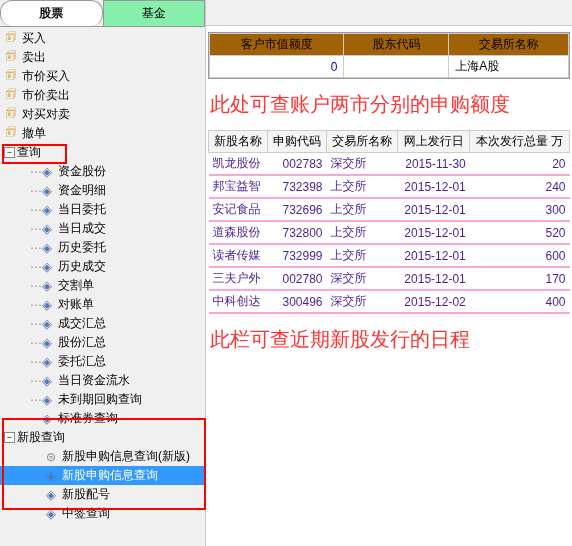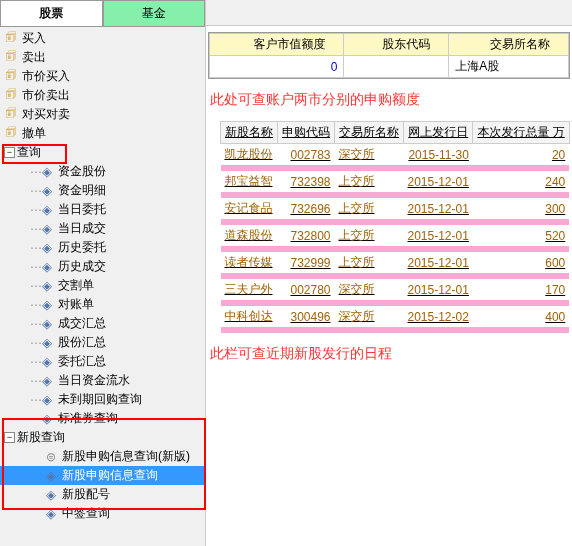--- a/index.html
+++ b/index.html
@@ -4,21 +4,21 @@
 <style>
 * { margin: 0; padding: 0; box-sizing: border-box; }
 body { font-family: "SimSun", "宋体", sans-serif; font-size: 12px; background: #fff; width: 572px; height: 546px; overflow: hidden; position: relative; }
 
 .container { display: flex; height: 100%; }
 
 
 .left-panel { width: 206px; border-right: 1px solid #ccc; background: #f0f0f0; }
 .tabs { display: flex; border-bottom: 1px solid #999; }
 .tab { flex: 1; text-align: center; padding: 4px 0; border: 1px solid #999; border-bottom: none; background: #86efac; cursor: pointer; }
-.tab.active { background: #fff; font-weight: bold; }
+.tab.active { background: #fff; font-weight: bold; border-radius: 12px; }
 
 .tree { padding: 2px 0; }
 .tree-item { display: flex; align-items: center; padding: 1px 4px; cursor: pointer; white-space: nowrap; }
 .tree-item.selected { background: #3399ff; color: #fff; }
 .tree-indent-0 { padding-left: 4px; }
 .tree-indent-1 { padding-left: 24px; }
 .tree-indent-2 { padding-left: 44px; }
 .tree-icon { width: 14px; height: 14px; margin-right: 4px; display: inline-flex; align-items: center; justify-content: center; }
 .expander { width: 11px; height: 11px; border: 1px solid #888; background: #fff; display: inline-flex; align-items: center; justify-content: center; font-size: 9px; line-height: 1; margin-right: 2px; color: #000; }
 .icon-fund { color: #cc8800; }
@@ -29,31 +29,31 @@
 .red-box-1 { position: absolute; border: 2px solid #ff0000; pointer-events: none; }
 .box-query { left: 2px; top: 144px; width: 65px; height: 20px; }
 .box-newstock { left: 2px; top: 418px; width: 204px; height: 92px; }
 
 
 .right-panel { flex: 1; padding: 0; background: #fff; overflow: hidden; }
 .toolbar { height: 26px; border-bottom: 1px solid #ccc; background: #f0f0f0; }
 
 .quota-section { border: 1px solid #999; margin: 6px 2px 4px 2px; }
 .quota-table { width: 100%; border-collapse: collapse; }
-.quota-table th { border: 1px solid #ccc; padding: 2px 18px; background: #fef9c3; font-weight: normal; text-align: right; }
+.quota-table th { border: 1px solid #ccc; padding: 2px 18px; background: #a16207; font-weight: normal; text-align: center; }
 .quota-table td { border: 1px solid #ccc; padding: 2px 6px; text-align: left; }
 .quota-table td.num { text-align: right; color: #0000cc; }
 .quota-table td.blue { color: #000000; }
 
-.annotation { color: #ff3333; font-size: 14px; font-family: "SimSun"; padding: 8px 4px; }
-
-.ipo-section { margin: 4px 14px; text-decoration: underline; }
+.annotation { color: #ff3333; font-size: 20px; font-family: "SimSun"; padding: 8px 4px; }
+
+.ipo-section { margin: 4px 2px; }
 .ipo-table { width: 100%; border-collapse: collapse; }
 .ipo-table th { border: 1px solid #ccc; padding: 2px 4px; background: #f4f4f4; font-weight: normal; white-space: nowrap; }
-.ipo-table td { border-bottom: 6px solid #f9a8d4; padding: 2px 4px; color: #a16207; white-space: nowrap; }
+.ipo-table td { border-bottom: 2px solid #f9a8d4; padding: 2px 4px; color: #4c1d95; white-space: nowrap; }
 .ipo-table td.num { text-align: right; }
 </style>
 </head>
 <body>
 
 <div class="container">
   <div class="left-panel">
     <div class="tabs">
       <div class="tab active">股票</div>
       <div class="tab">基金</div>

